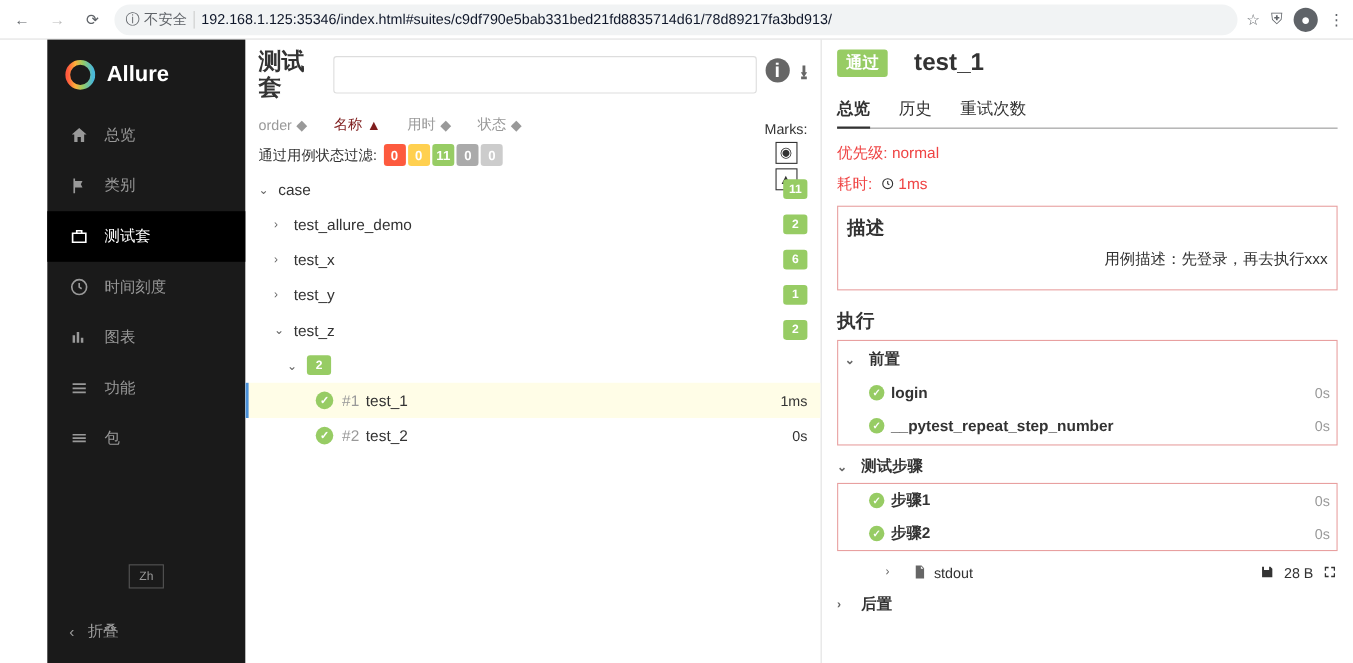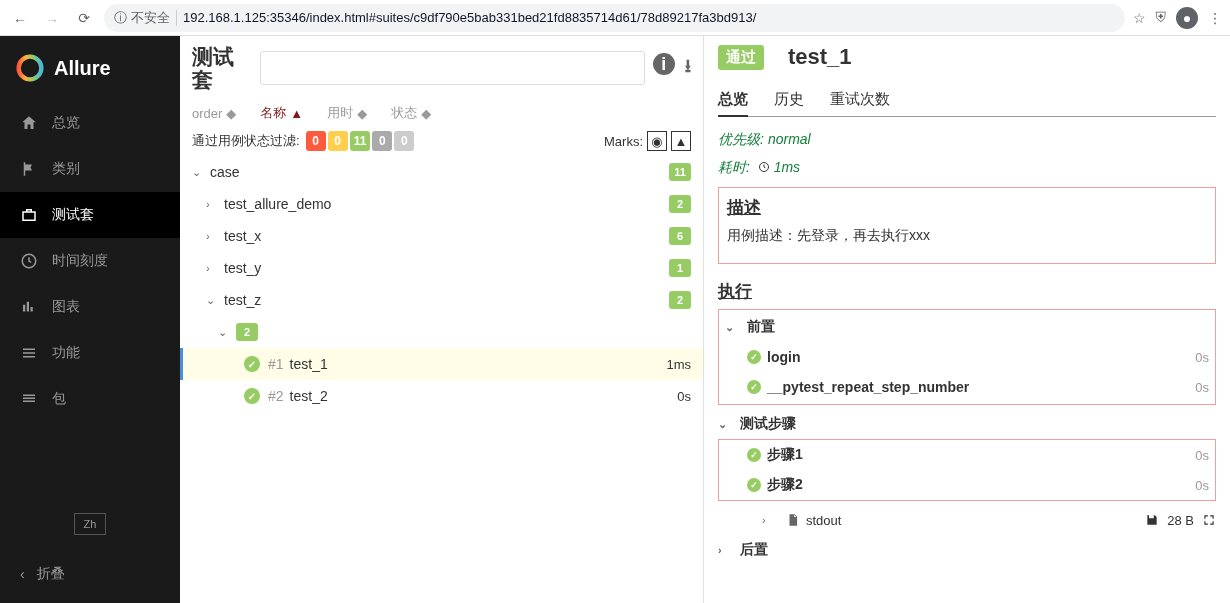--- a/index.html
+++ b/index.html
@@ -4,21 +4,21 @@
 <style>
 * { box-sizing: border-box; margin: 0; padding: 0; }
 body { font-family: -apple-system, BlinkMacSystemFont, "Segoe UI", Arial, sans-serif; font-size: 14px; color: #333; width: 1230px; height: 603px; overflow: hidden; background: #fff; }
 .browser-bar { height: 36px; background: #fff; border-bottom: 1px solid #e0e0e0; display: flex; align-items: center; padding: 0 8px; gap: 8px; }
 .nav-btn { width: 24px; height: 24px; display: flex; align-items: center; justify-content: center; color: #5f6368; cursor: pointer; }
 .nav-btn.disabled { color: #bbb; }
 .url-bar { flex: 1; height: 28px; background: #f1f3f4; border-radius: 14px; display: flex; align-items: center; padding: 0 10px; gap: 6px; color: #5f6368; font-size: 13px; }
 .url-bar .insecure { color: #5f6368; display: flex; align-items: center; gap: 4px; }
 .url-text { color: #0f172a; }
 .browser-right { display: flex; align-items: center; gap: 10px; color: #5f6368; }
-.main { display: flex; height: 567px; }
+.main { display: flex; height: 567px; padding-left: 43px; }
 .sidebar { width: 180px; background: #1a1a1a; color: #999; display: flex; flex-direction: column; }
 .logo { height: 64px; display: flex; align-items: center; padding: 0 16px; gap: 10px; }
 .logo-icon { width: 28px; height: 28px; }
 .logo-text { color: #fff; font-size: 20px; font-weight: 600; }
 .nav-item { height: 46px; display: flex; align-items: center; padding: 0 20px; gap: 14px; cursor: pointer; color: #999; }
 .nav-item.active { background: #000; color: #fff; }
 .nav-item svg { width: 18px; height: 18px; fill: currentColor; }
 .sidebar-bottom { margin-top: auto; padding-bottom: 10px; }
 .lang-btn { width: 32px; height: 22px; border: 1px solid #555; color: #999; font-size: 11px; display: flex; align-items: center; justify-content: center; margin: 0 auto 20px; cursor: pointer; }
 .collapse { display: flex; align-items: center; gap: 12px; color: #999; padding: 10px 20px; cursor: pointer; }
@@ -33,21 +33,21 @@
 .sort-item { display: flex; align-items: center; gap: 4px; cursor: pointer; }
 .sort-item.dark { color: #7f1d1d; }
 .filter-bar { height: 30px; display: flex; align-items: center; padding: 0 12px; gap: 6px; font-size: 13px; color: #333; text-align: center; }
 .filter-badges { display: flex; gap: 2px; }
 .badge { min-width: 20px; height: 20px; border-radius: 3px; display: inline-flex; align-items: center; justify-content: center; color: #fff; font-size: 12px; padding: 0 4px; font-weight: 600; }
 .badge.red { background: #fd5a3e; }
 .badge.yellow { background: #ffd050; }
 .badge.green { background: #97cc64; }
 .badge.grey { background: #aaa; }
 .badge.light { background: #ccc; }
-.marks { margin-left: auto; display: flex; align-items: center; gap: 4px; }
+.marks { margin-left: auto; display: flex; align-items: center; gap: 4px; flex-direction: column; }
 .mark-box { width: 20px; height: 20px; border: 1px solid #333; display: flex; align-items: center; justify-content: center; font-size: 13px; cursor: pointer; }
 .tree-body { flex: 1; overflow-y: auto; }
 .tree-row { height: 32px; display: flex; align-items: center; padding: 0 12px 0 12px; cursor: pointer; position: relative; }
 .tree-row .label { flex: 1; }
 .tree-row .count { min-width: 22px; height: 18px; background: #97cc64; color: #fff; border-radius: 3px; display: inline-flex; align-items: center; justify-content: center; font-size: 11px; font-weight: 600; }
 .tree-row .duration { color: #333; font-size: 13px; }
 .chev { width: 14px; display: inline-block; color: #666; font-size: 11px; margin-right: 4px; }
 .indent1 { padding-left: 26px; }
 .indent2 { padding-left: 38px; }
 .leaf { padding-left: 64px; }
@@ -57,24 +57,24 @@
 .leaf .num { color: #999; margin-right: 6px; }
 
 .pane-detail { flex: 1; display: flex; flex-direction: column; padding: 8px 14px 0; overflow-y: auto; }
 .crumb { color: #999; font-size: 14px; display: flex; align-items: center; gap: 6px; margin-bottom: 10px; }
 .title-row { display: flex; align-items: center; gap: 24px; margin-bottom: 14px; }
 .status-badge { background: #97cc64; color: #fff; padding: 3px 8px; border-radius: 3px; font-weight: 600; font-size: 15px; }
 .test-title { font-size: 22px; font-weight: 700; color: #333; }
 .tabs { display: flex; gap: 26px; border-bottom: 1px solid #999; margin-bottom: 14px; }
 .tab { padding: 6px 0; font-size: 15px; color: #333; cursor: pointer; border-bottom: 2px solid transparent; margin-bottom: -1px; }
 .tab.active { border-bottom-color: #333; font-weight: 600; }
-.meta-line { font-size: 14px; color: #15803d; margin-bottom: 10px; font-style: italic; }
+.meta-line { font-size: 14px; color: #ef4444; margin-bottom: 10px; }
 .meta-line .mlabel { margin-right: 4px; }
-.section-h { font-size: 17px; font-weight: 600; margin: 8px 0 6px; text-decoration: underline; }
-.desc-box { font-size: 14px; padding: 2px 0 10px; }
+.section-h { font-size: 17px; font-weight: 600; margin: 8px 0 6px; }
+.desc-box { font-size: 14px; padding: 2px 0 10px; text-align: right; }
 .exec-head { height: 30px; display: flex; align-items: center; font-weight: 700; font-size: 14px; cursor: pointer; gap: 4px; }
 .step-row { height: 30px; display: flex; align-items: center; padding-left: 22px; font-size: 14px; }
 .step-row .sname { flex: 1; font-weight: 700; display: flex; align-items: center; }
 .step-row .sdur { color: #999; font-size: 13px; }
 .mini-status { width: 14px; height: 14px; border-radius: 50%; background: #97cc64; color: #fff; display: inline-flex; align-items: center; justify-content: center; font-size: 9px; margin-right: 6px; font-weight: bold; }
 .stdout-row { height: 30px; display: flex; align-items: center; padding-left: 44px; font-size: 13px; gap: 6px; }
 .stdout-row .label { flex: 1; }
 .stdout-right { display: flex; align-items: center; gap: 8px; color: #333; }
 .file-icon { width: 14px; height: 14px; }
 

